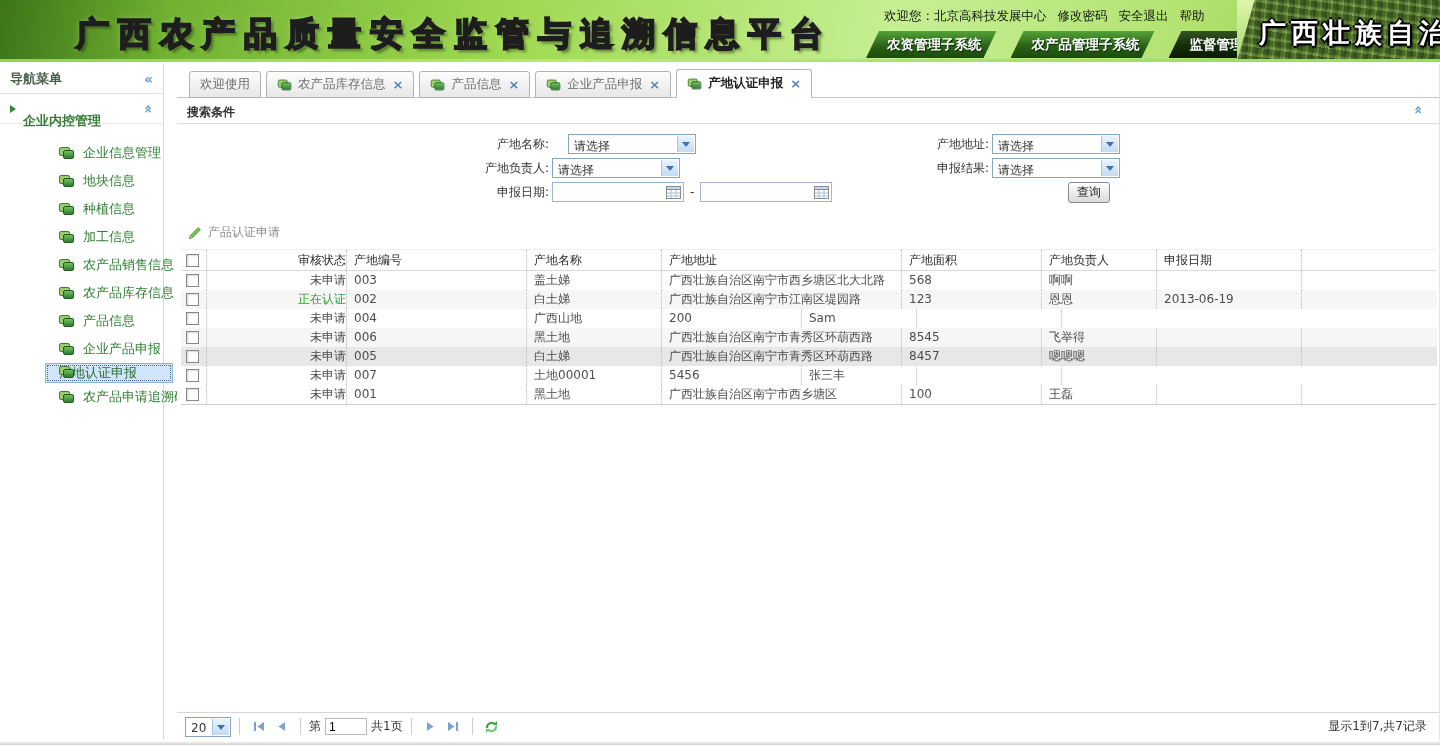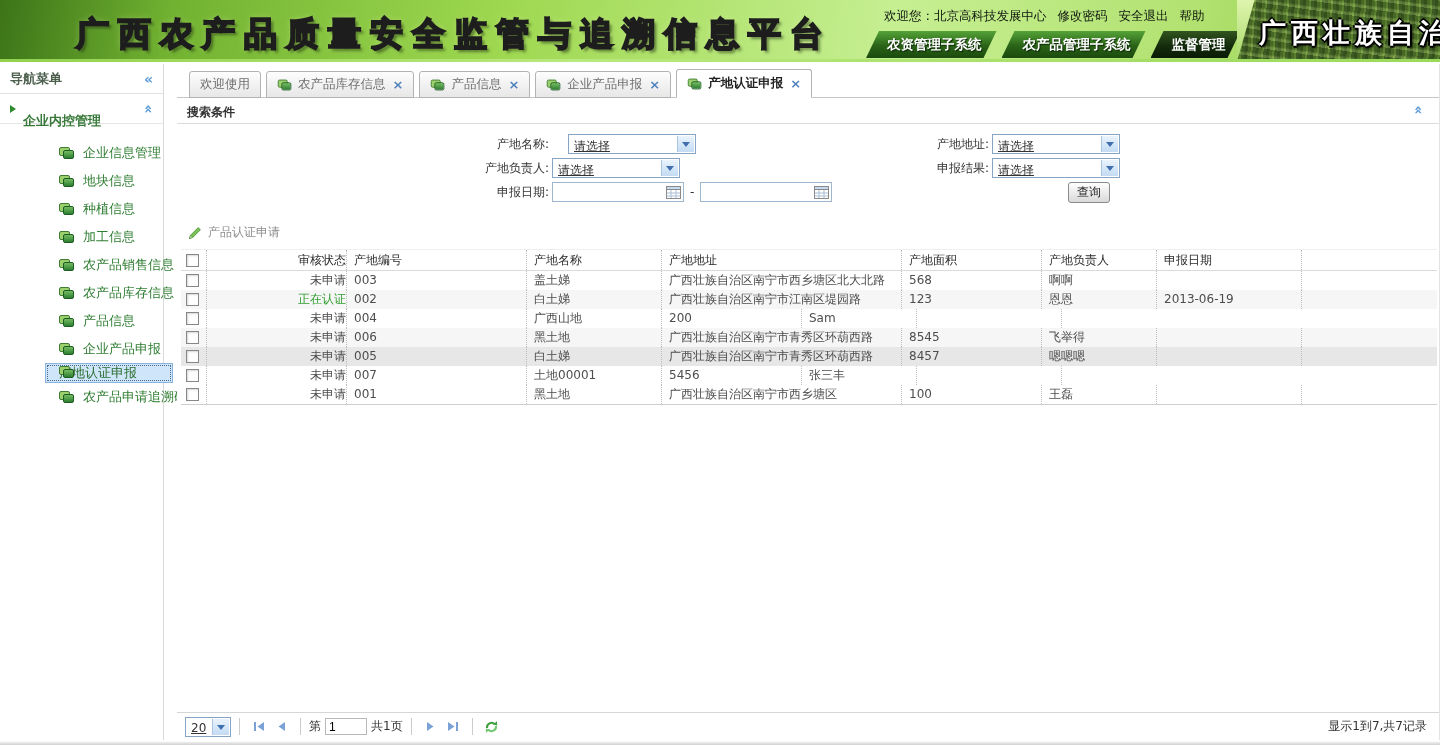--- a/index.html
+++ b/index.html
@@ -8,21 +8,21 @@
   .page { position:absolute; inset:0; }
 
   
   .hdr { position:absolute; left:0; top:0; width:1440px; height:63px;
     background:linear-gradient(100deg,#3c7418 0%,#71b231 12%,#9ed850 35%,#c6ef92 62%,#b3e272 82%,#8bc842 100%); overflow:hidden; }
   .hdr-title { position:absolute; left:76px; top:0; height:63px; line-height:68px;
     font-size:33px; font-weight:bold; letter-spacing:9px; color:#f6f06a; white-space:nowrap;
     -webkit-text-stroke:2px #1d1d1d; text-shadow:3px 3px 3px rgba(20,40,5,.55), 0 0 7px rgba(255,255,200,.35); }
   .hdr-links { position:absolute; left:884px; top:8px; display:flex; gap:11px; color:#101810; font-size:12.5px; white-space:nowrap; }
   .hdr-link { cursor:pointer; }
-  .hdr-systems { position:absolute; left:866px; top:31px; display:flex; gap:5px; }
+  .hdr-systems { position:absolute; left:866px; top:31px; display:flex; gap:14px; }
   .sys-btn { position:relative; height:27px; line-height:27px; padding:0 15px 0 21px; color:#fff; font-weight:bold; font-size:13.5px;
     background:linear-gradient(#55a338,#2a6317 55%,#1b4a0e); clip-path:polygon(13px 0,100% 0,calc(100% - 13px) 100%,0 100%);
     text-shadow:1px 1px 1px #0a2405; white-space:nowrap; }
   .sys-btn.active { background:linear-gradient(#33551f,#142c0c 55%,#0a1a06); }
   .hdr-wheat { position:absolute; right:0; top:0; width:203px; height:63px; overflow:hidden;
     background:repeating-linear-gradient(94deg,#3c5a20 0 3px,#567a2c 3px 6px,#6e9639 6px 8px,#48682a 8px 11px),#4e7029; }
   .hdr-wheat::before { content:""; position:absolute; inset:0;
     background:repeating-linear-gradient(8deg,rgba(210,230,150,.18) 0 2px,rgba(20,40,10,.22) 4px 9px); }
   .hdr-wedge { position:absolute; left:-10px; top:-4px; width:18px; height:75px; background:linear-gradient(#e2f6b2,#9ed45e); transform:skewX(-16deg); }
   .hdr-region { position:absolute; left:22px; top:15px; font-size:27px; font-weight:bold; letter-spacing:5px; color:#fff; white-space:nowrap;
@@ -55,21 +55,21 @@
   .tab .stack-icon { transform:scale(.9); }
   .tab-close { color:#4f81bd; font-weight:bold; font-size:13px; margin-left:2px; cursor:pointer; }
 
   .searchbar { position:relative; height:26px; border-bottom:1px solid #dcdcdc; padding:6px 10px 0; font-weight:bold; color:#333; }
   .sb-collapse { position:absolute; right:16px; top:4px; }
 
   .form { position:absolute; left:0; top:61px; right:0; height:95px; }
   .f-row { position:absolute; height:22px; display:flex; align-items:center; }
   .f-label { display:inline-block; width:112px; text-align:right; color:#333; margin-right:3px; white-space:nowrap; }
   .sel { position:relative; display:inline-block; width:128px; height:20px; border:1px solid #86a5c5; background:#fff; cursor:pointer; }
-  .sel-text { display:block; padding:3px 22px 0 5px; font-size:12px; color:#333; white-space:nowrap; overflow:hidden;text-decoration:underline; }
+  .sel-text { display:block; padding:3px 22px 0 5px; font-size:12px; color:#333; white-space:nowrap; overflow:hidden; }
   .sel-btn { position:absolute; right:1px; top:1px; bottom:1px; width:17px; background:linear-gradient(#eaf3fc,#c3dbf3); border-left:1px solid #a8c4e0; display:flex; align-items:center; justify-content:center; }
   .sel-btn::after { content:""; border:4px solid transparent; border-top:5px solid #3f6fae; margin-top:5px; }
   .date-box { position:relative; display:inline-block; }
   .date-input { width:132px; height:20px; border:1px solid #9db7cf; padding:0 20px 0 4px; font-size:12px; }
   .cal-btn { position:absolute; right:3px; top:3px; width:15px; height:14px; cursor:pointer; }
   .f-dash { margin:0 6px; color:#333; }
   .query-btn { height:21px; padding:0 8px; border:1px solid #8a8a8a; border-radius:3px; background:linear-gradient(#ffffff,#d9d9d9); font-size:12px; color:#222; cursor:pointer; font-family:inherit; }
 
   .toolbar { position:absolute; left:11px; top:160px; display:flex; align-items:center; gap:6px; color:#8c8c8c; cursor:pointer; }
 

